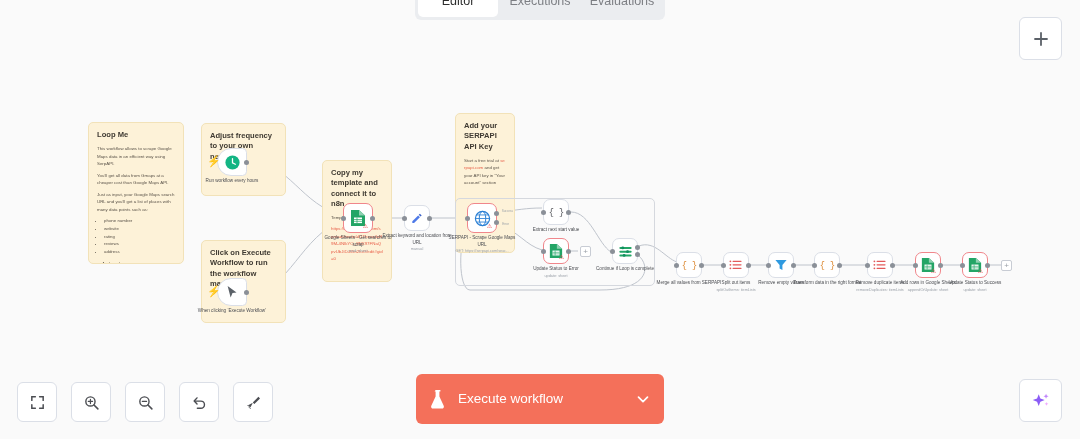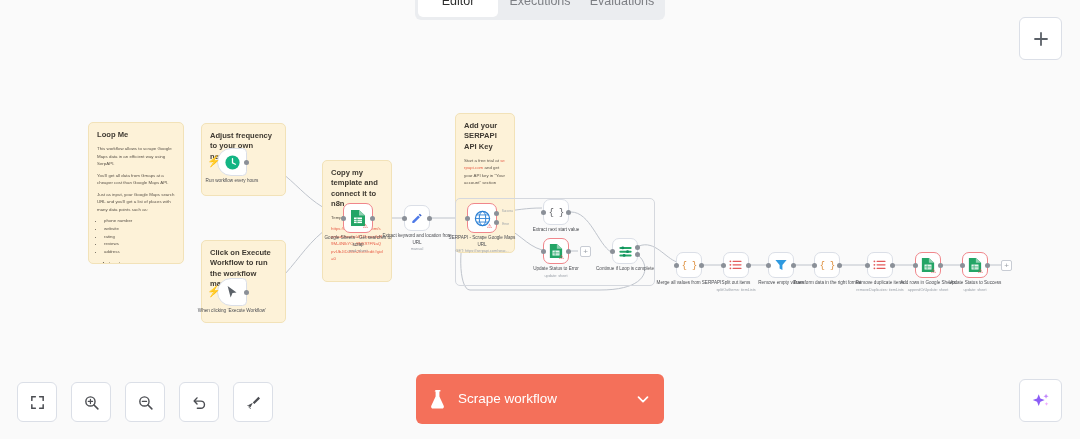--- a/index.html
+++ b/index.html
@@ -455,20 +455,20 @@
         <path d="M4 16l1.5 1.5M6 19l1.5 1.5" stroke="#4b4d52" stroke-width="1.3" stroke-linecap="round"></path>
       </svg>
     </div>
   </div>
 
   <div id="execute-workflow-button">
     <svg width="20" height="22" viewBox="0 0 20 22">
       <path d="M7.6 2h4.8v1.4h-1v5.1l4.3 9.2a2 2 0 01-1.8 2.9H5.1a2 2 0 01-1.8-2.9l4.3-9.2V3.4h-1z" fill="#fff"></path>
     </svg>
     <div class="txts">
-      <div class="exec-title">Scrape workflow</div>
+      <div class="exec-title">Execute workflow</div>
     </div>
     <svg width="18" height="18" viewBox="0 0 24 24">
       <path d="M6 9.5l6 6 6-6" fill="none" stroke="#fff" stroke-width="2.3" stroke-linecap="round" stroke-linejoin="round"></path>
     </svg>
   </div>
 
 </div>
 
 </body></html>

